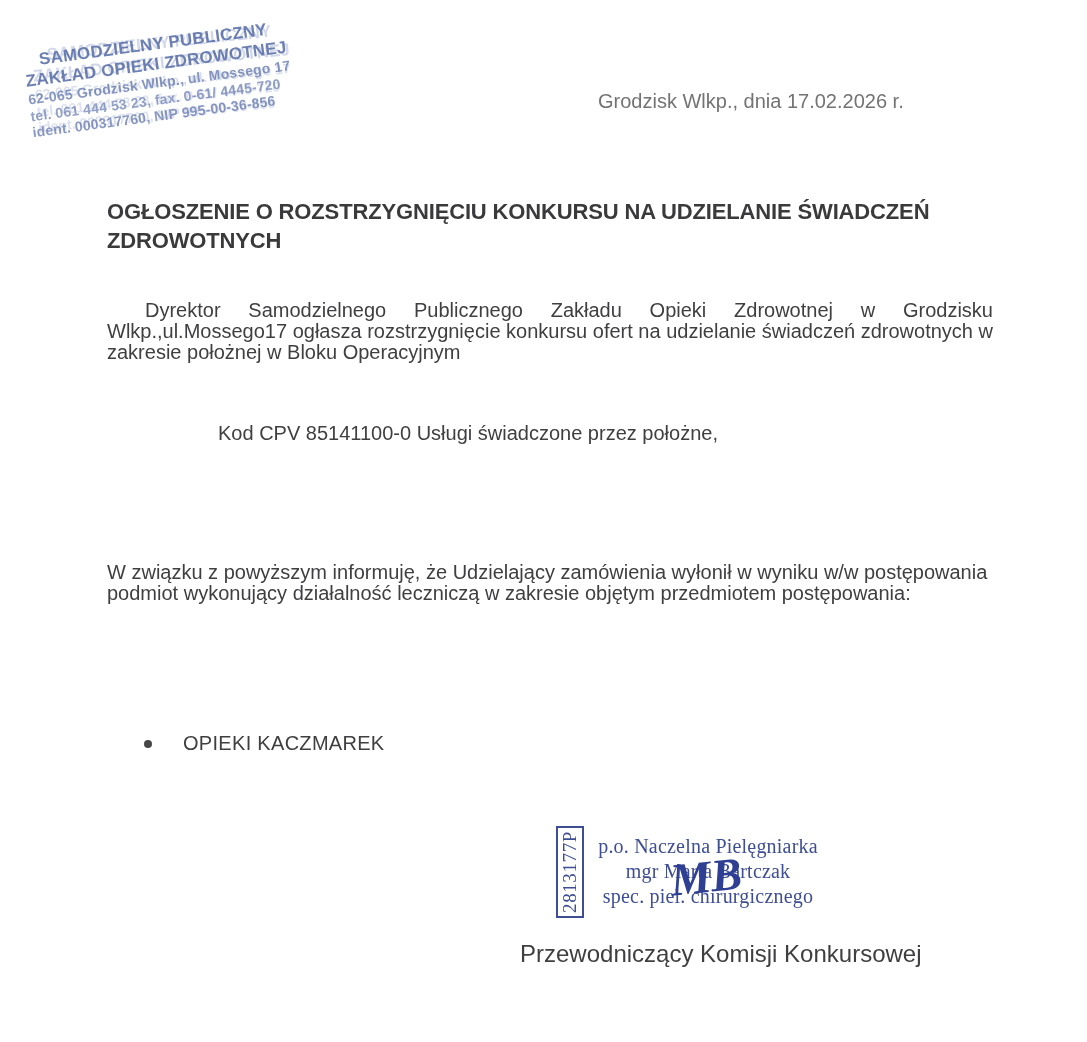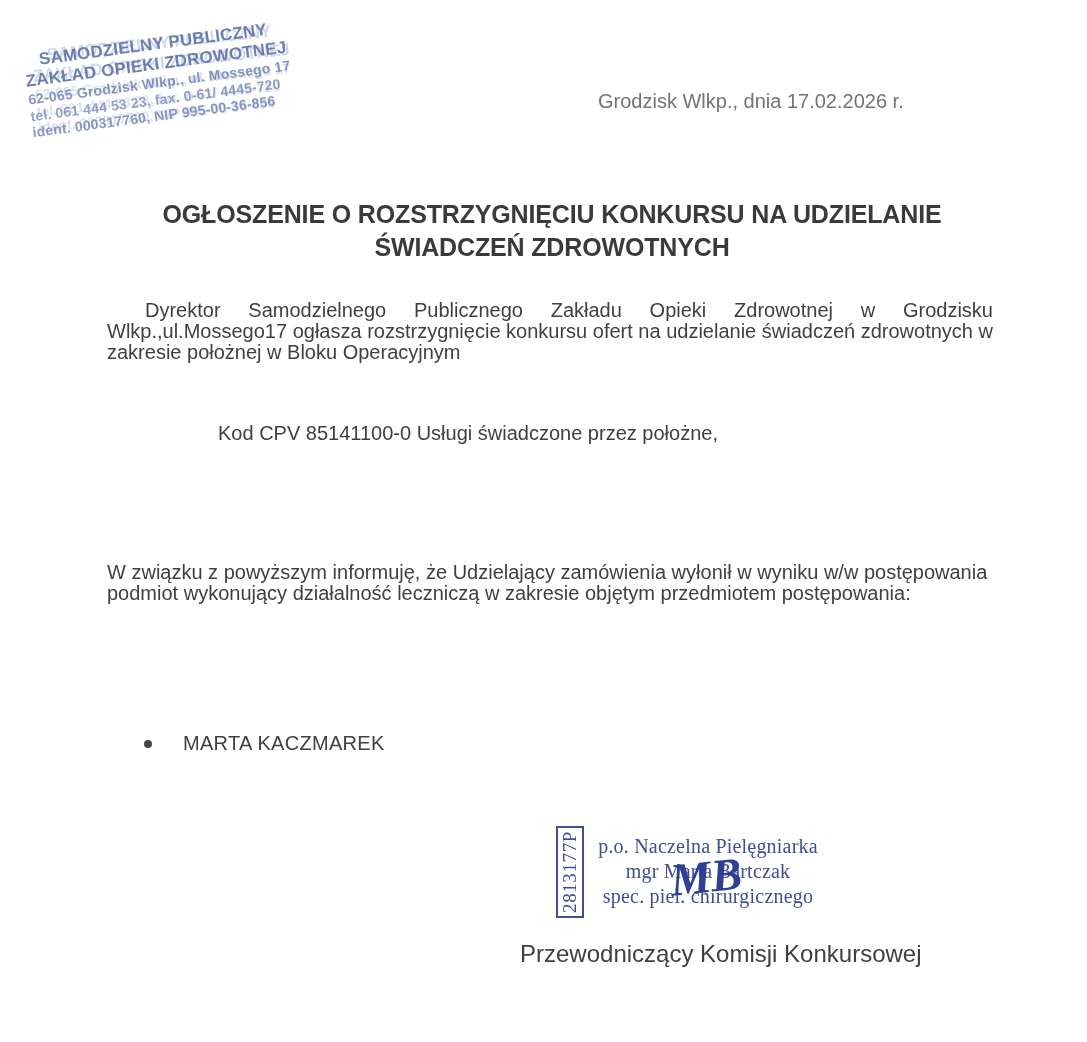--- a/index.html
+++ b/index.html
@@ -67,25 +67,24 @@
     color: #737373;
     white-space: nowrap;
   }
 
   
   .doc-title {
     position: absolute;
     left: 107px;
     top: 198px;
     width: 890px;
-    font-size: 25px;
+    font-size: 22px;
     font-weight: 700;
     color: #3a3a3c;
     letter-spacing: -0.15px;
-    text-align: center;
     line-height: 1.3;
   }
 
   
   .body-block {
     position: absolute;
     left: 107px;
     width: 886px;
     font-size: 20px;
     color: #3f3f42;
@@ -223,21 +222,21 @@
 
   <div class="doc-title">OGŁOSZENIE O ROZSTRZYGNIĘCIU KONKURSU NA UDZIELANIE ŚWIADCZEŃ ZDROWOTNYCH</div>
 
   <div class="body-block p1"><span class="indent"></span><span>Dyrektor Samodzielnego Publicznego Zakładu Opieki Zdrowotnej w Grodzisku Wlkp.,ul.Mossego17 ogłasza rozstrzygnięcie konkursu ofert na udzielanie świadczeń zdrowotnych w zakresie położnej w Bloku Operacyjnym</span></div>
 
   <div class="cpv-line">Kod  CPV 85141100-0 Usługi świadczone przez położne,</div>
 
   <div class="body-block p2">W związku z powyższym informuję, że Udzielający zamówienia wyłonił w wyniku w/w postępowania podmiot wykonujący działalność leczniczą w zakresie objętym przedmiotem postępowania:</div>
 
   <ul class="award-list">
-    <li><span class="bullet"></span><span>MARTA KACZMAREK</span></li>
+    <li><span class="bullet"></span><span>OPIEKI KACZMAREK</span></li>
   </ul>
 
   <div class="sig-stamp">
     <div class="sig-numbox">
       <span class="sig-num">2813177P</span>
     </div>
     <div class="sig-lines">
       <div class="sl-1">p.o. Naczelna Pielęgniarka</div>
       <div class="sl-2">mgr Marta Bartczak</div>
       <div class="sl-3">spec. piel. chirurgicznego</div>

